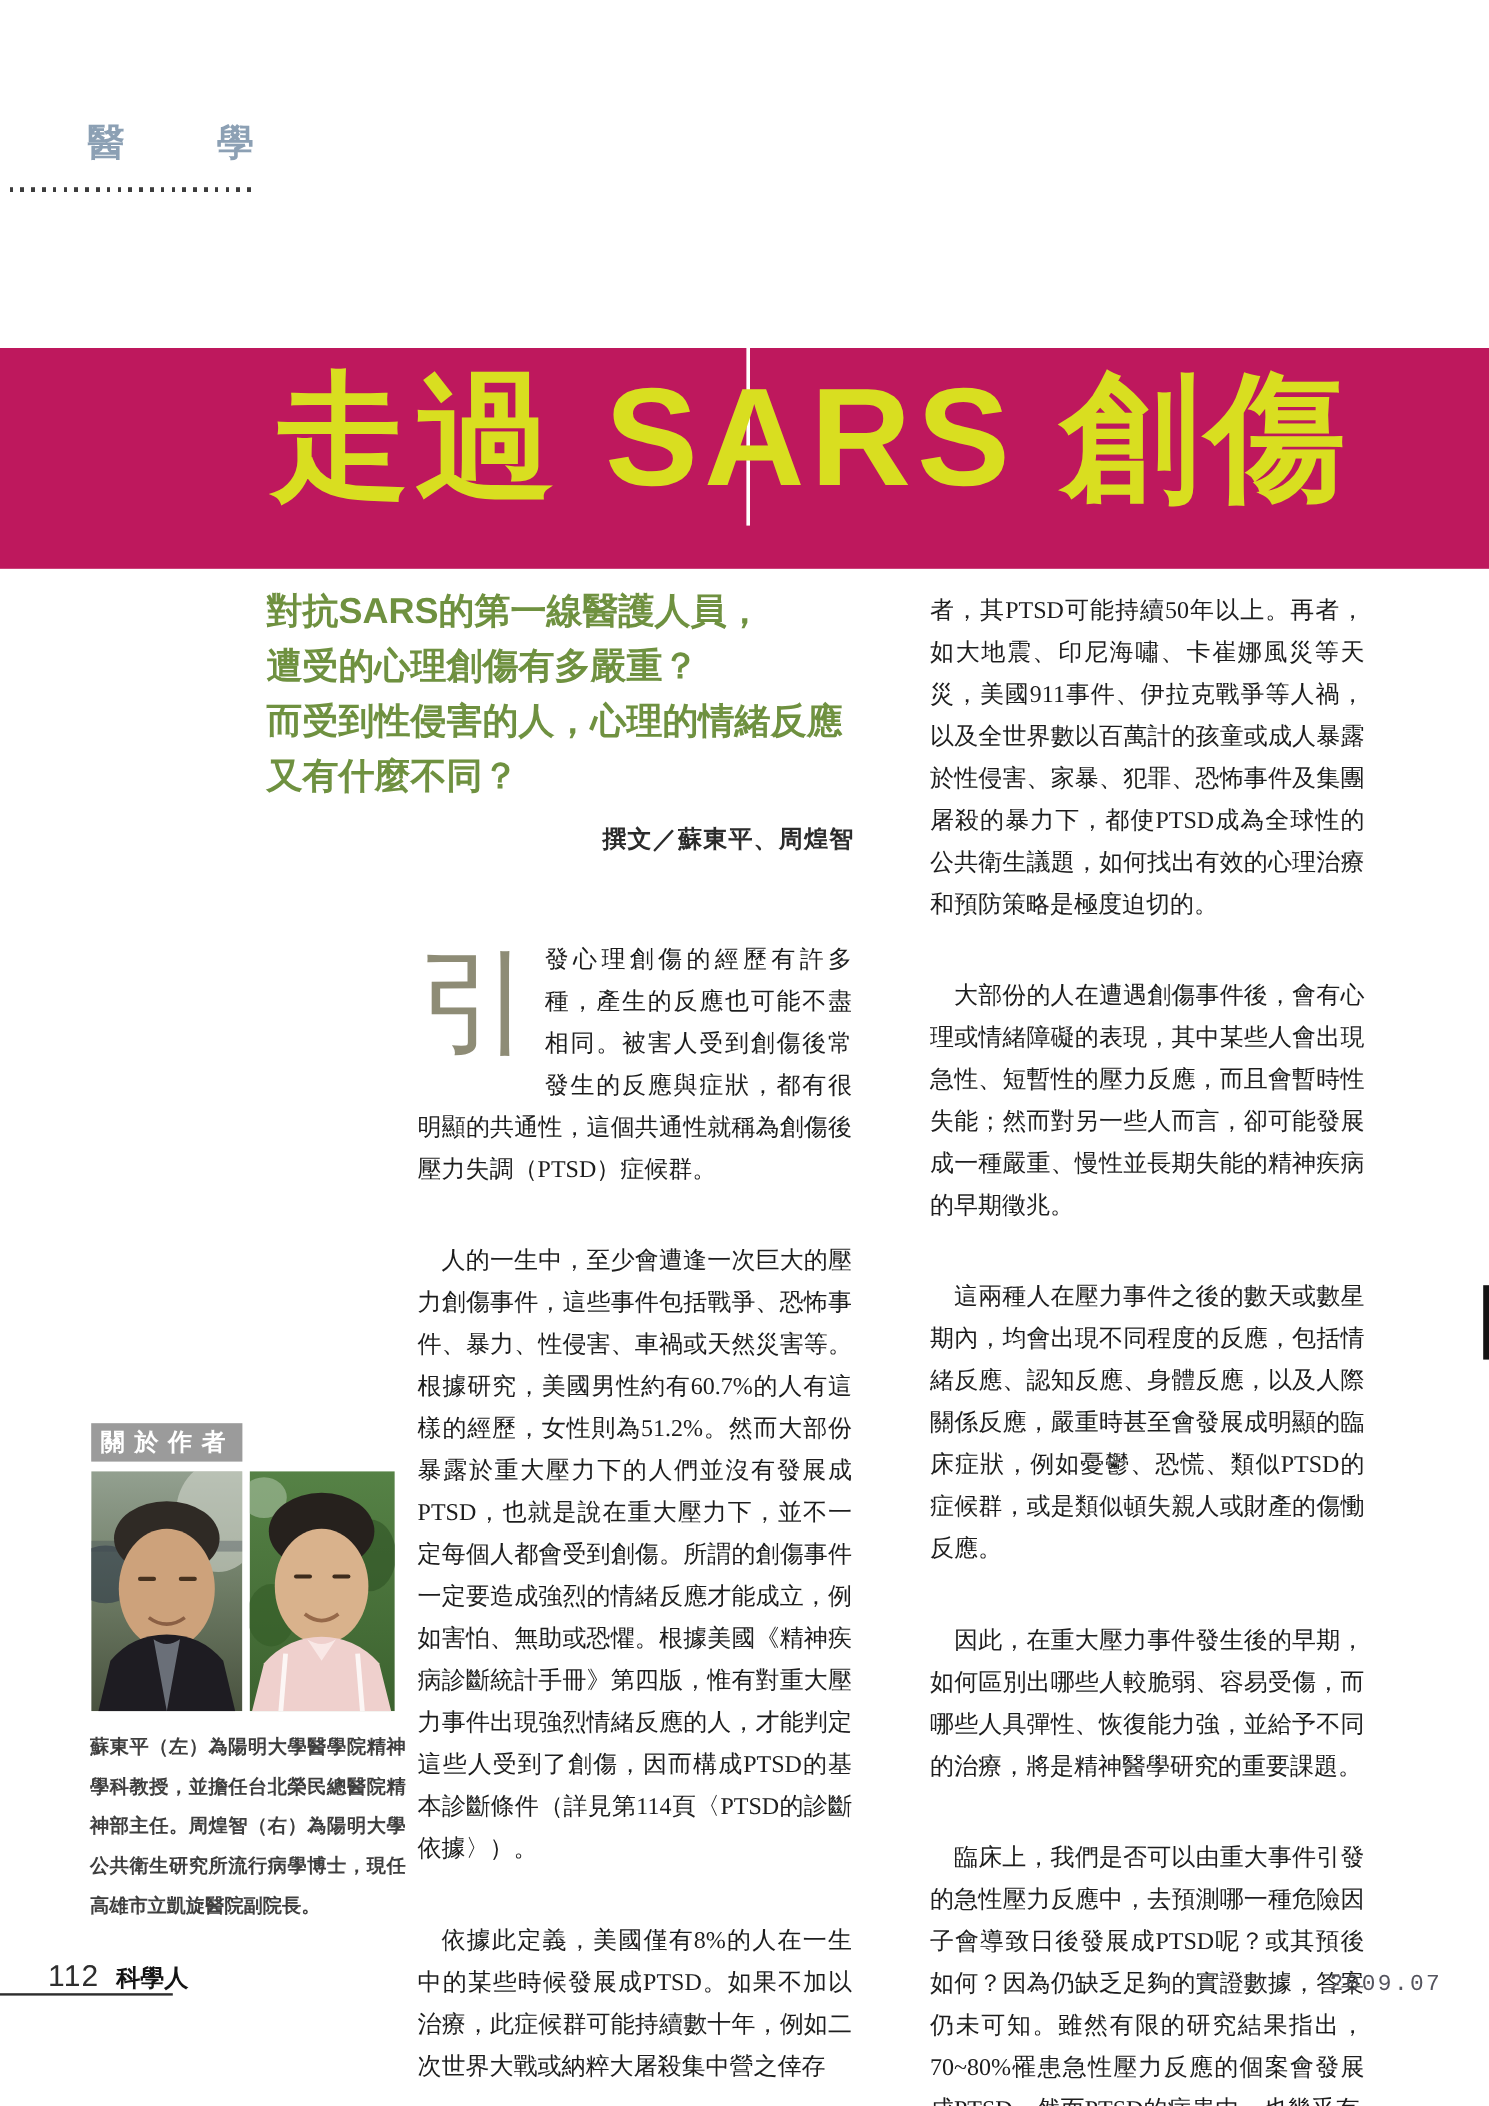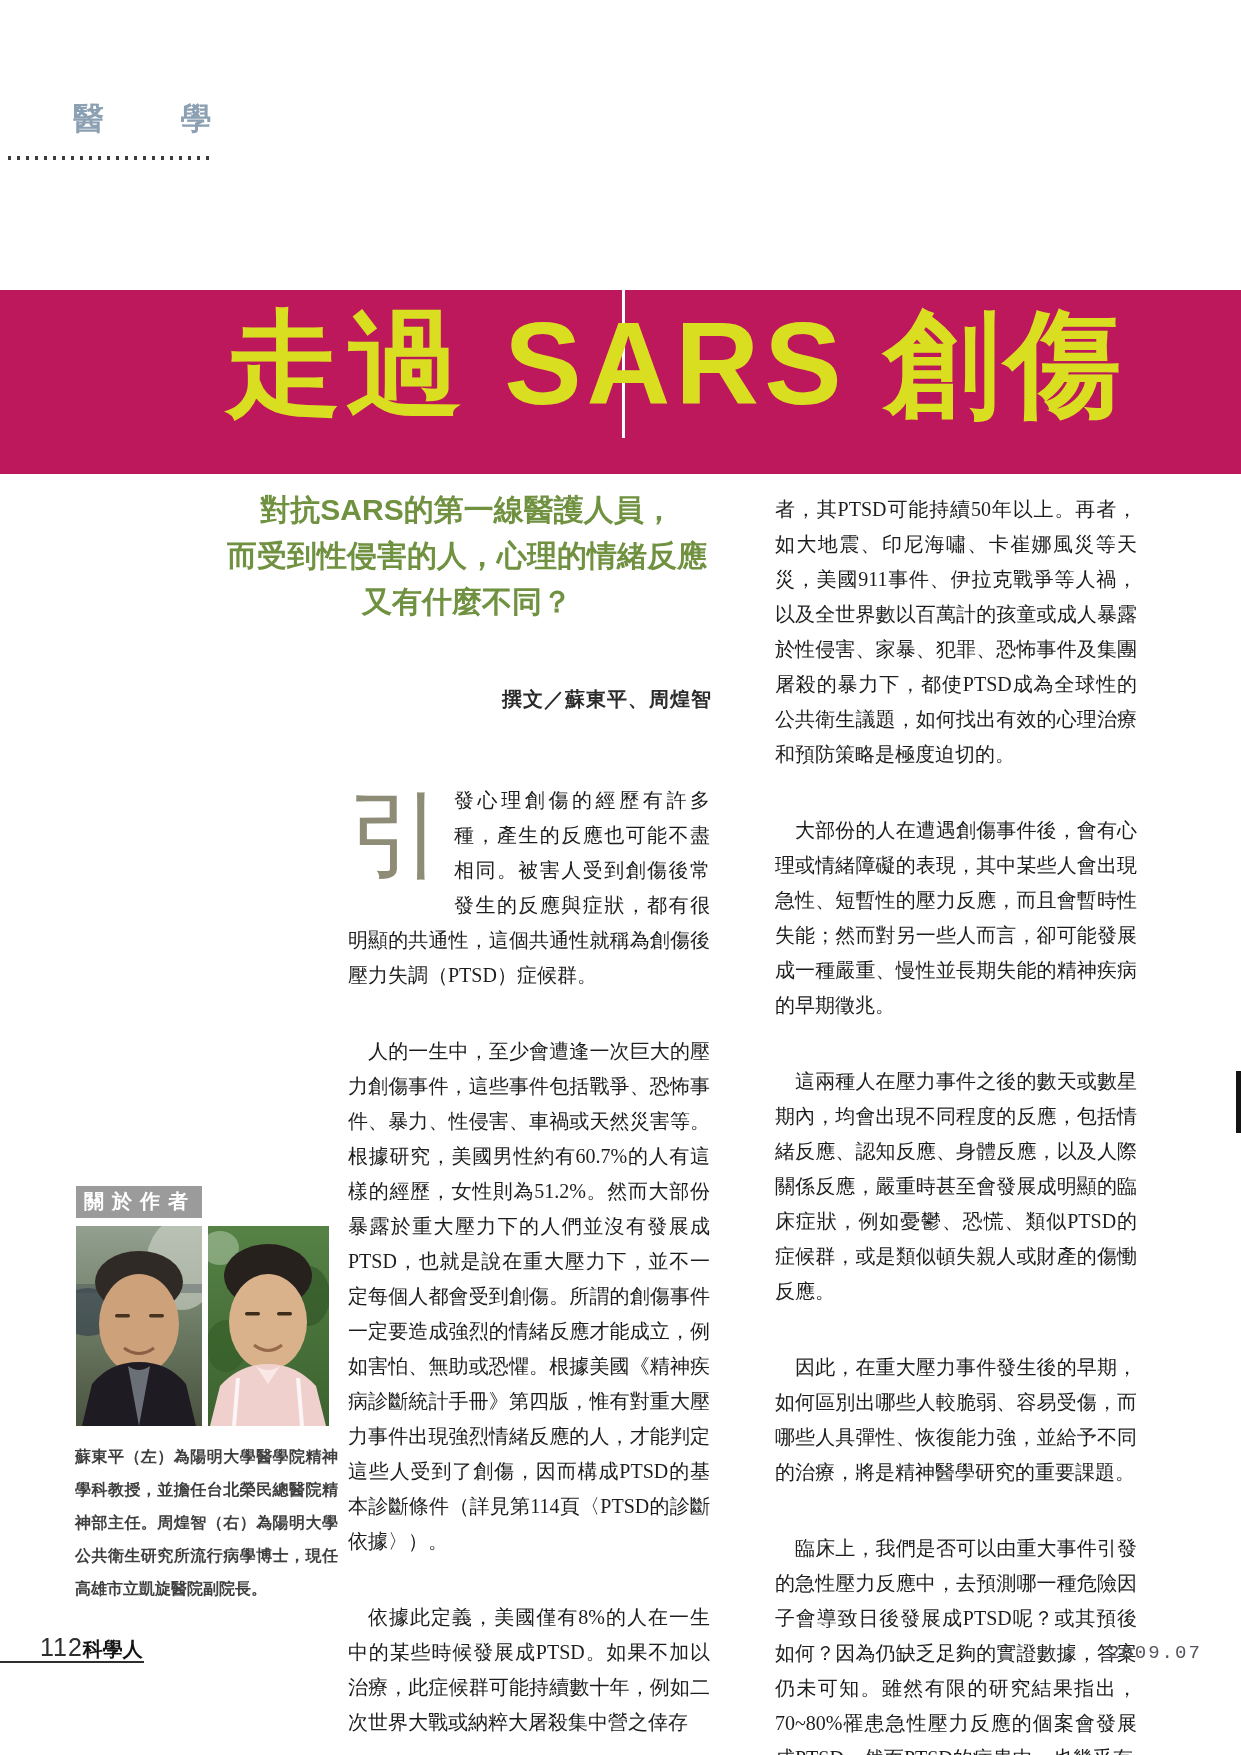--- a/index.html
+++ b/index.html
@@ -30,21 +30,21 @@
   }
   .title {
     position:absolute; left:225px; top:14px;
     font-family:"Liberation Sans","DejaVu Sans",sans-serif;
     font-size:116px; line-height:120px; font-weight:bold;
     color:#d9de20; letter-spacing:5px; white-space:nowrap;
   }
   
   .intro {
     position:absolute; left:222px; top:487px; width:490px;
-    text-align:center;
+    text-align:left;
     font-family:"Liberation Sans","DejaVu Sans",sans-serif;
     font-size:30px; line-height:46px; font-weight:bold;
     color:#6f9140;
   }
   .byline {
     position:absolute; left:222px; top:686px; width:490px; text-align:right;
     font-family:"Liberation Sans","DejaVu Sans",sans-serif;
     font-size:20px; font-weight:bold; color:#2b2b2b; letter-spacing:1px;
   }
   
@@ -77,21 +77,21 @@
     font-size:16px; line-height:33px; font-weight:bold; color:#3f3f3f;
     text-align:justify; text-justify:inter-character;
   }
   
   .footer-rule { position:absolute; left:0; top:1661px; width:144px; height:2px; background:#2e2e2e; }
   .footer-left {
     position:absolute; left:40px; top:1633px; white-space:nowrap;
     font-family:"Liberation Sans","DejaVu Sans",sans-serif;
   }
   .page-num { font-size:25px; color:#2e2e2e; letter-spacing:1px; }
-  .mag-name { font-size:20px; font-weight:bold; color:#141414; }
+  .mag-name { font-size:20px; font-weight:bold; color:#141414; margin-left:14px; }
   .issue {
     position:absolute; left:1096px; top:1642px;
     font-family:"Liberation Mono","DejaVu Sans Mono",monospace;
     font-size:19px; color:#54545e; letter-spacing:2px;margin-left:12px;
   }
   .edge-mark { position:absolute; right:0; top:1071px; width:5px; height:62px; background:#141414; }
 </style>
 </head>
 <body>
 
@@ -100,20 +100,21 @@
   <div class="category">醫 學</div>
   <div class="dotted-line"></div>
 
   <div class="banner">
     <div class="banner-divider"></div>
     <h1 class="title">走過 SARS 創傷</h1>
   </div>
 
   <div class="intro">
     <div>對抗SARS的第一線醫護人員，</div>
+    <div>遭受的心理創傷有多嚴重？</div>
     <div>而受到性侵害的人，心理的情緒反應</div>
     <div>又有什麼不同？</div>
   </div>
   <div class="byline">撰文／蘇東平、周煌智</div>
 
   <section class="col col-left">
     <p class="para">
       <span class="dropcap">引</span><span>發心理創傷的經歷有許多種，產生的反應也可能不盡相同。被害人受到創傷後常發生的反應與症狀，都有很明顯的共通性，這個共通性就稱為創傷後壓力失調（PTSD）症候群。</span>
     </p>
     <p class="para indent">人的一生中，至少會遭逢一次巨大的壓力創傷事件，這些事件包括戰爭、恐怖事件、暴力、性侵害、車禍或天然災害等。根據研究，美國男性約有60.7%的人有這樣的經歷，女性則為51.2%。然而大部份暴露於重大壓力下的人們並沒有發展成PTSD，也就是說在重大壓力下，並不一定每個人都會受到創傷。所謂的創傷事件一定要造成強烈的情緒反應才能成立，例如害怕、無助或恐懼。根據美國《精神疾病診斷統計手冊》第四版，惟有對重大壓力事件出現強烈情緒反應的人，才能判定這些人受到了創傷，因而構成PTSD的基本診斷條件（詳見第114頁〈PTSD的診斷依據〉）。</p>

